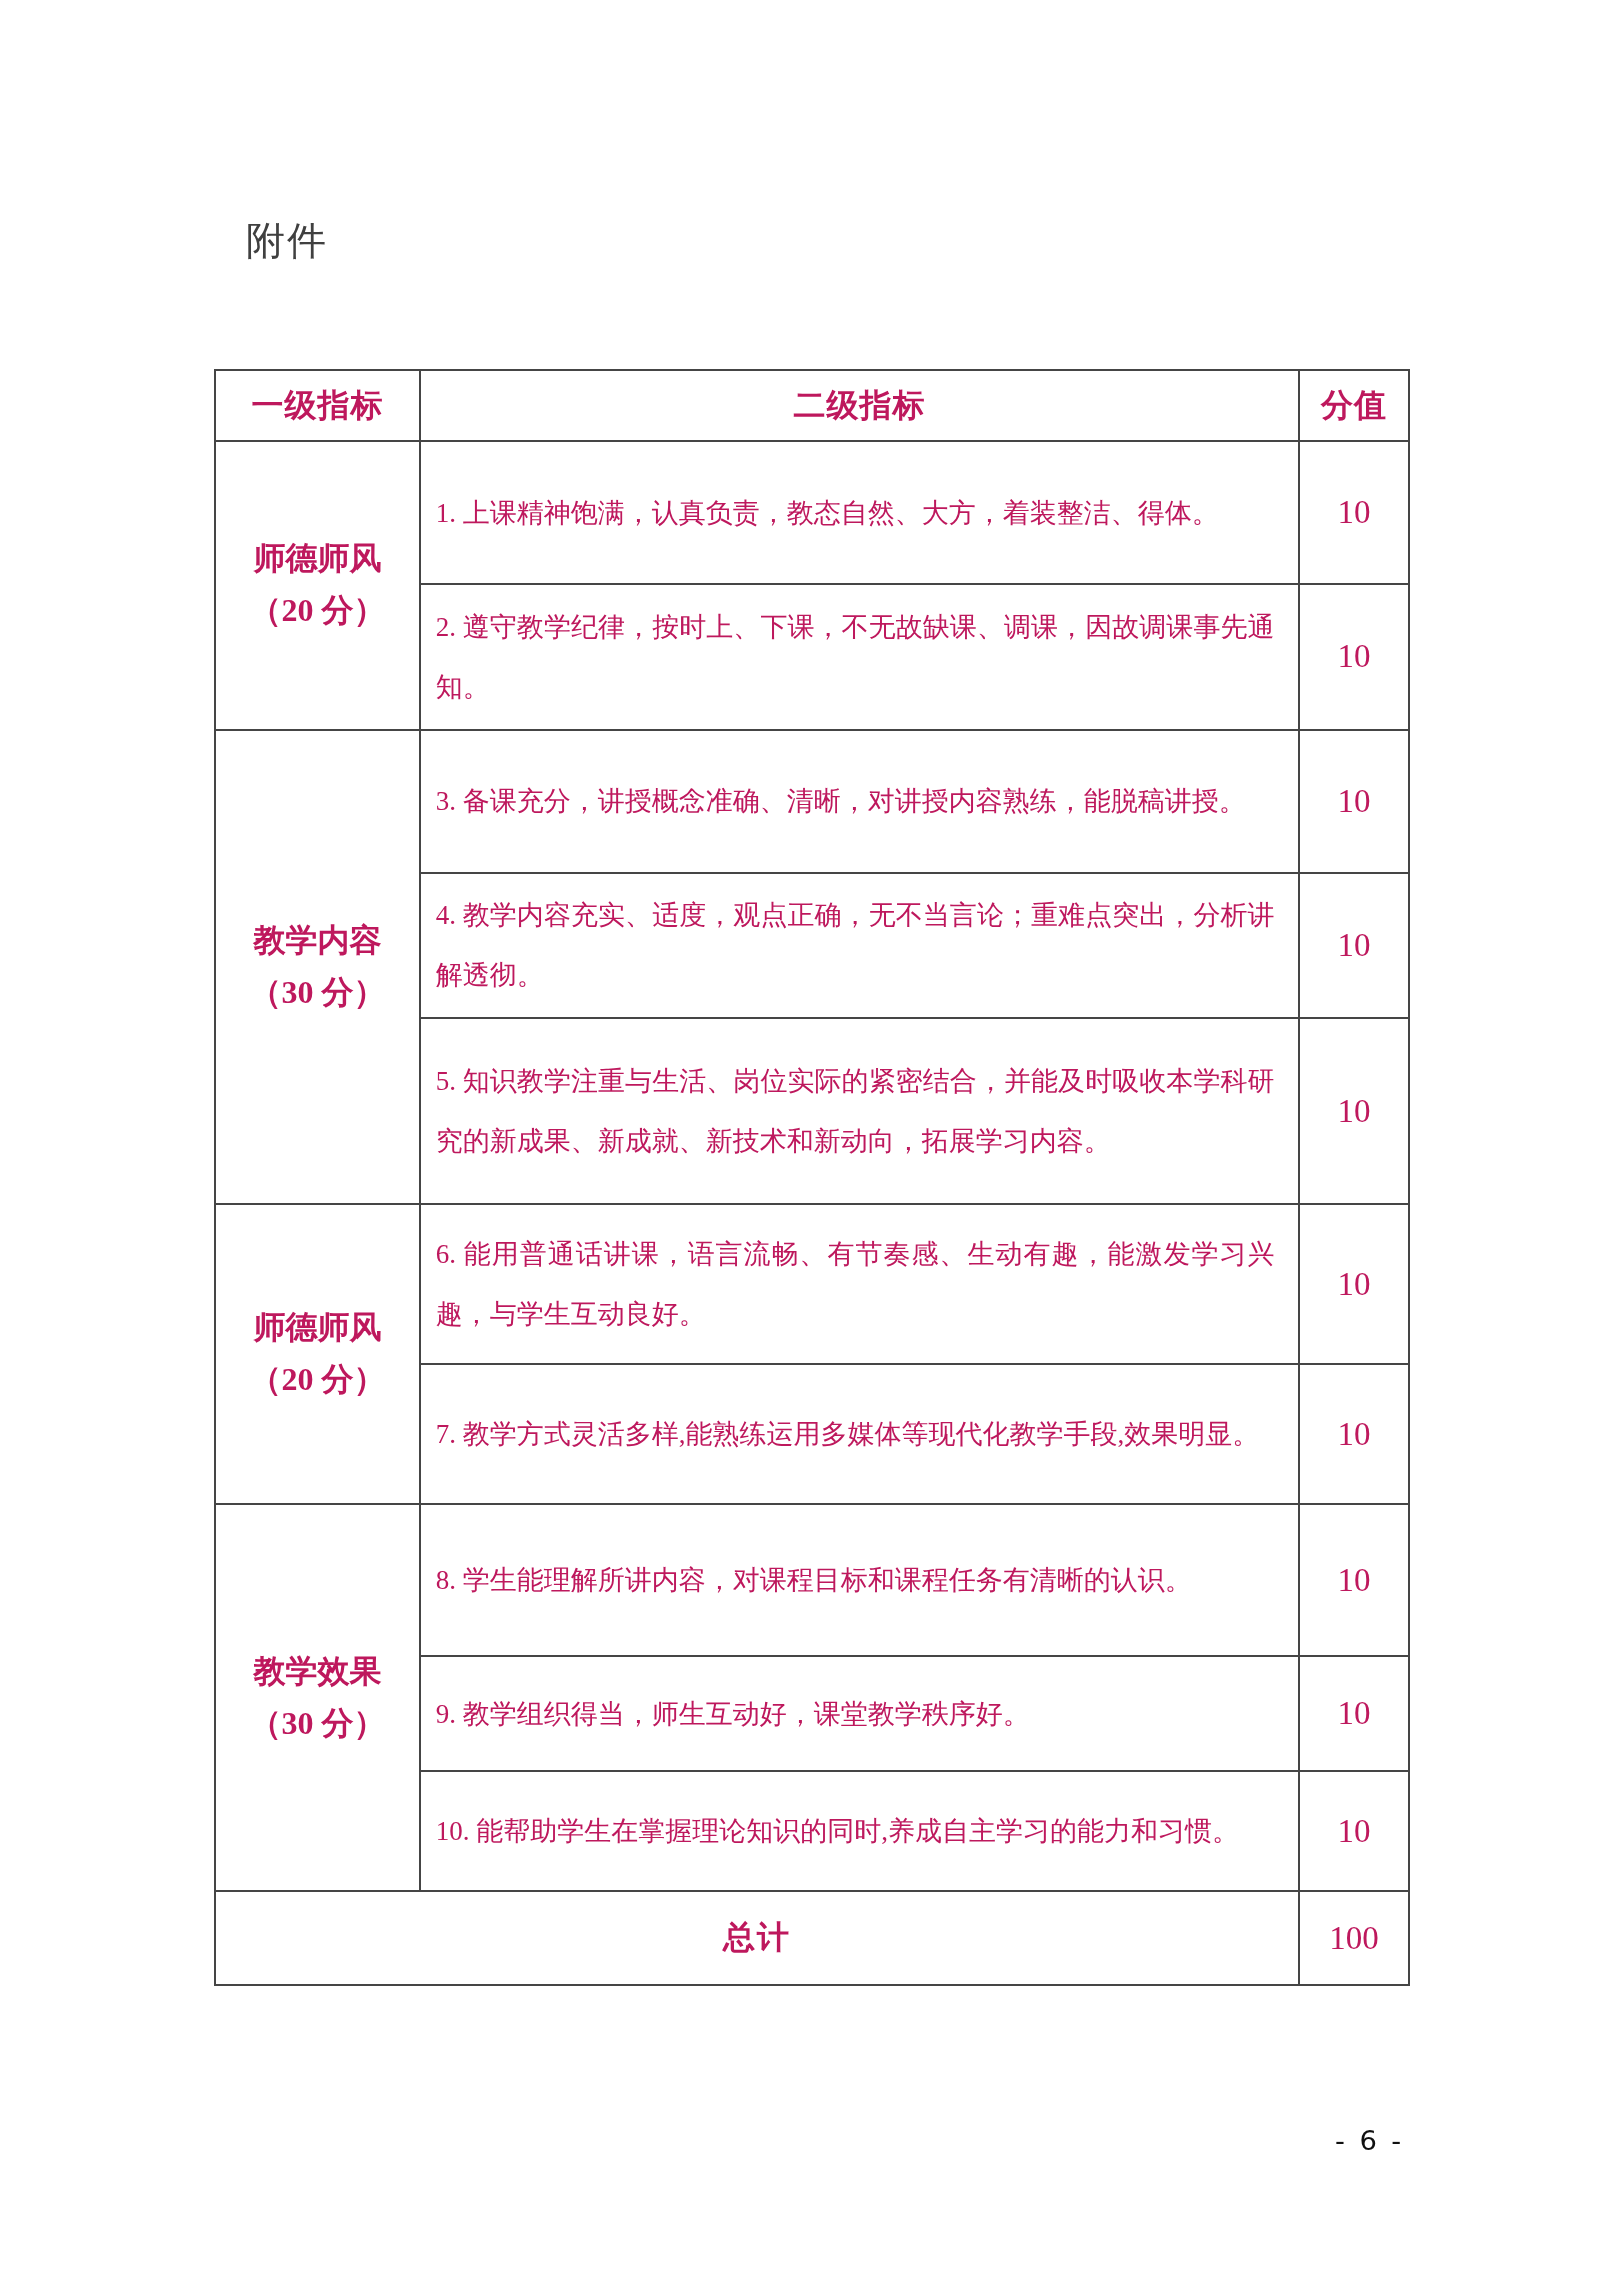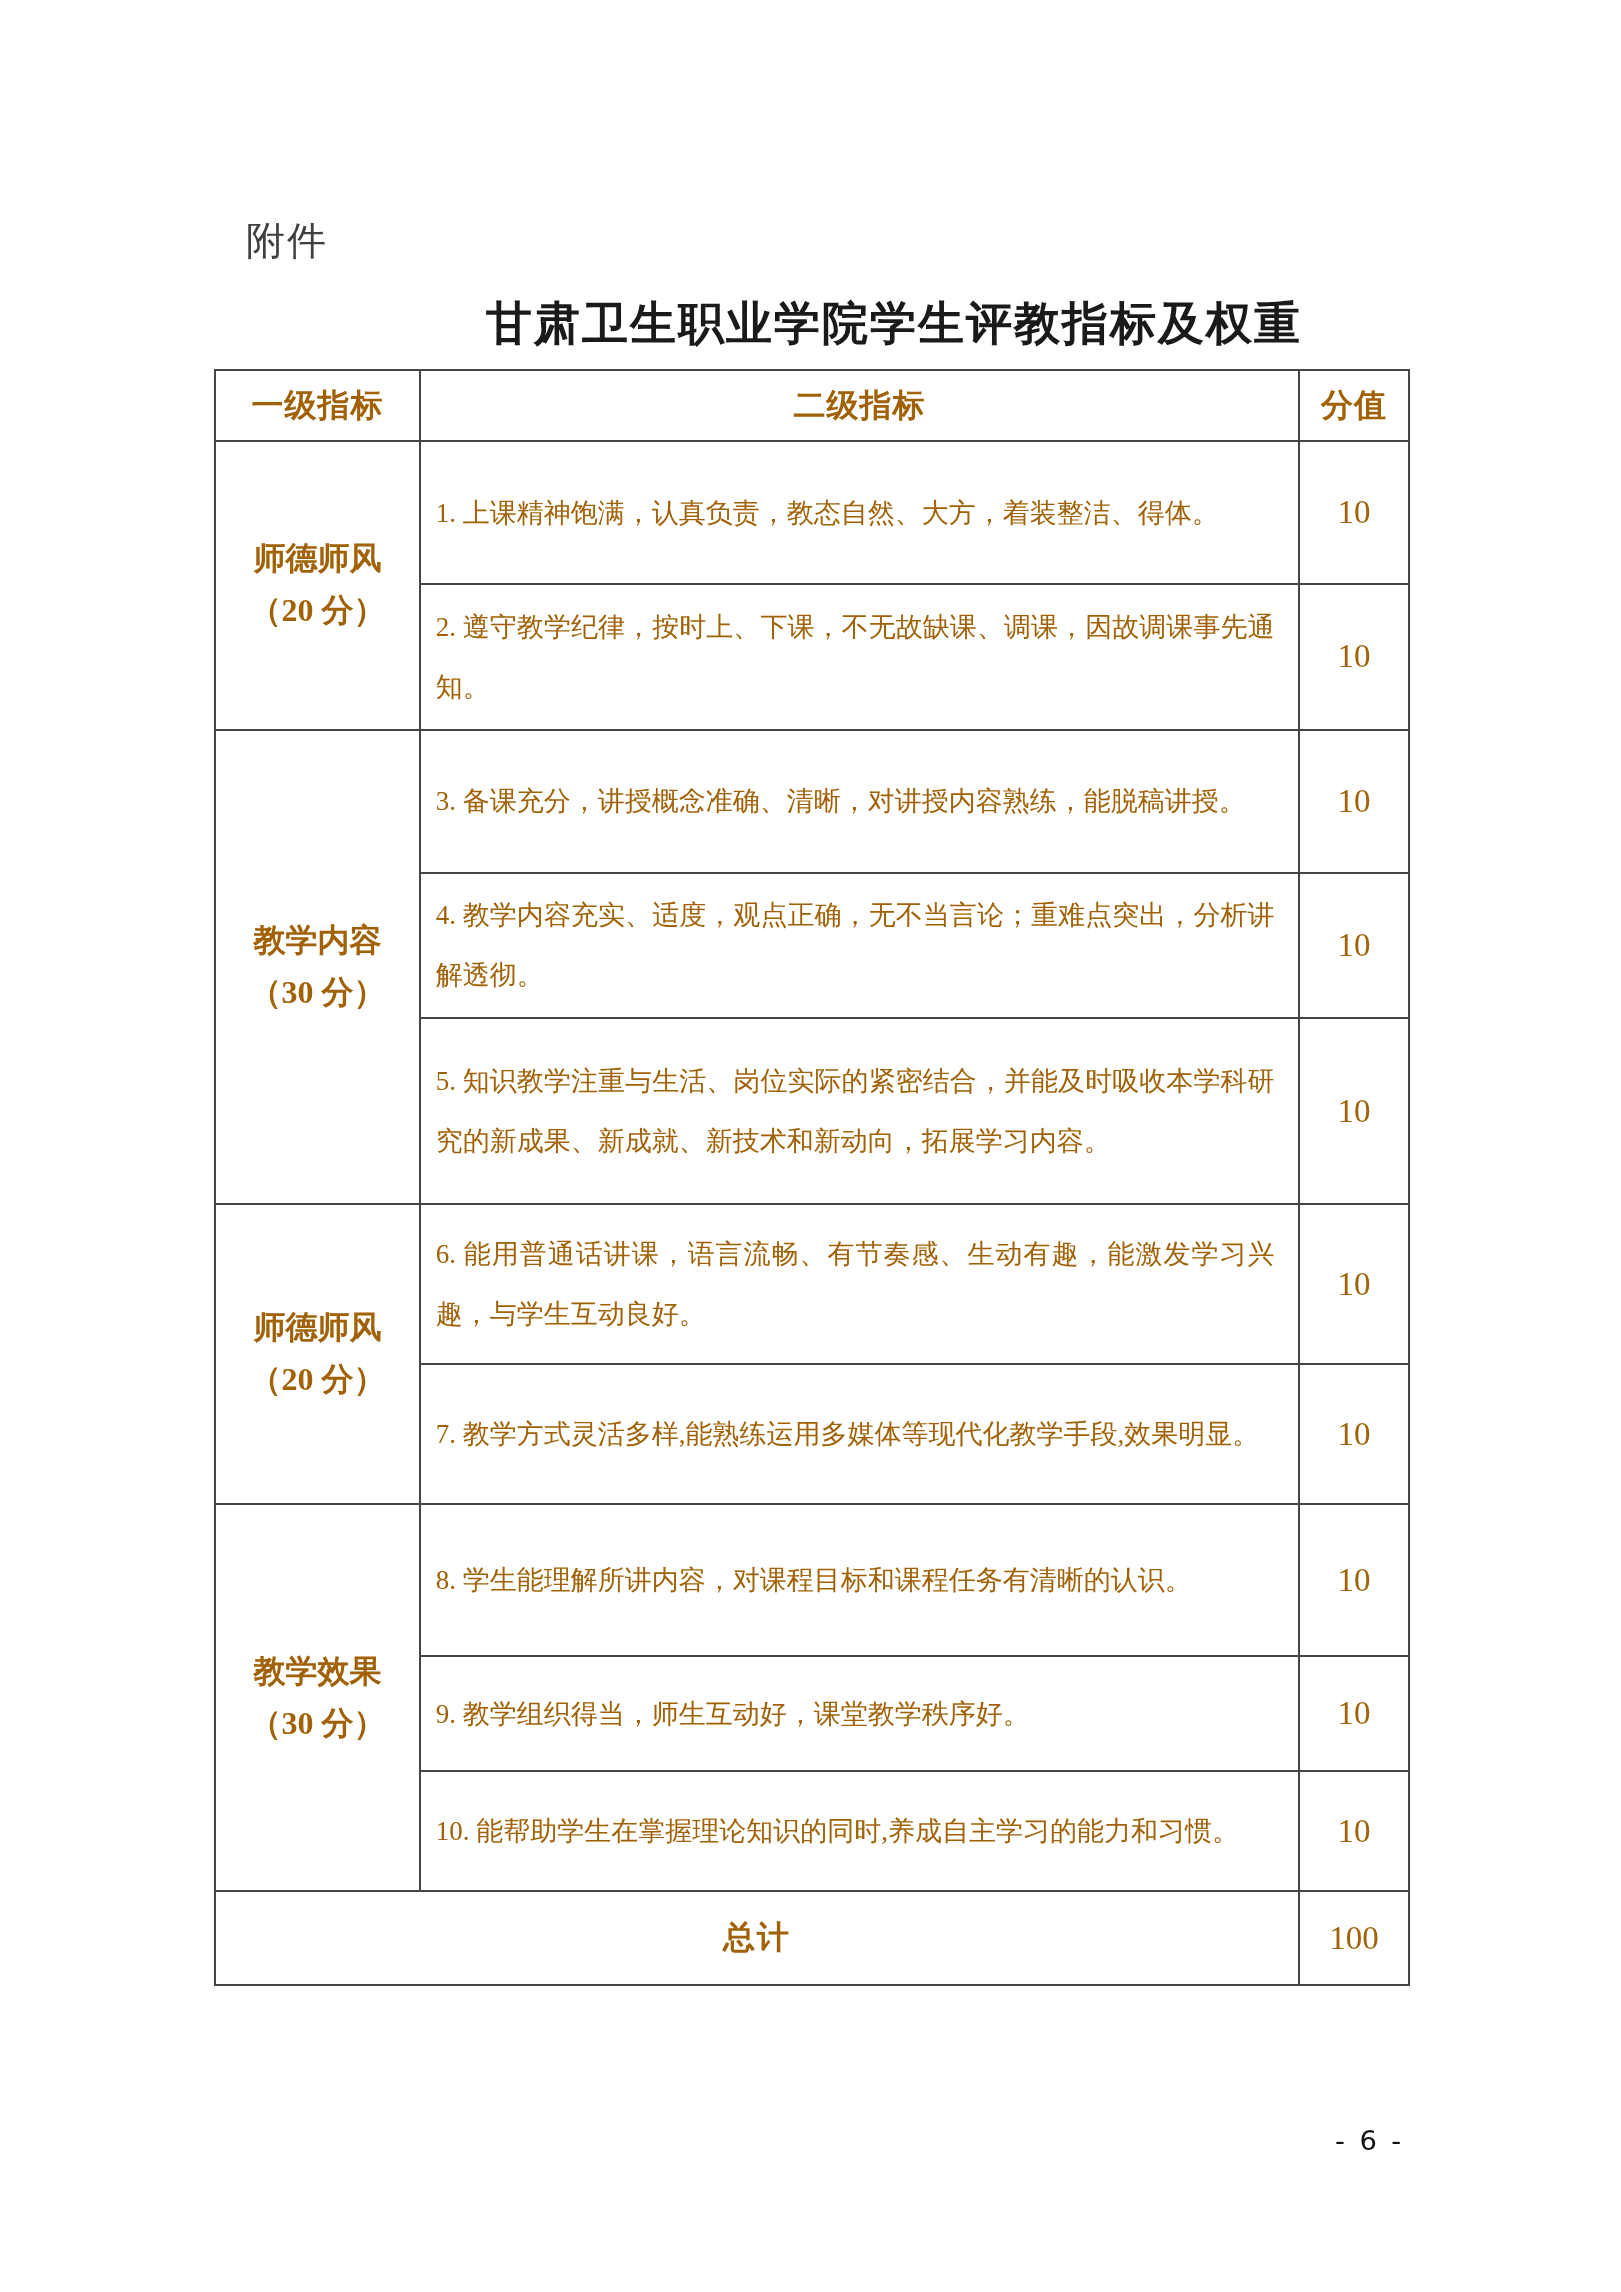--- a/index.html
+++ b/index.html
@@ -42,21 +42,21 @@
     border-collapse: collapse;
     table-layout: fixed;
     background: #ffffff;
   }
   col.c1 { width: 205px; }
   col.c2 { width: 879px; }
   col.c3 { width: 110px; }
   .eval-table th, .eval-table td {
     border: 2px solid #454545;
     vertical-align: middle;
-    color: #a16207;
+    color: #be185d;
     margin-left: 23px;
   }
   tr.header-row { height: 71px; }
   .eval-table th {
     font-size: 32px;
     font-weight: 700;
     text-align: center;
     letter-spacing: 1px;
   }
   td.group-cell {
@@ -97,21 +97,20 @@
     white-space: nowrap;
   }
 </style>
 </head>
 <body>
 
 <div class="page">
 
   <div class="attachment">附件</div>
 
-  <h1 class="doc-title">甘肃卫生职业学院学生评教指标及权重</h1>
 
   <table class="eval-table">
     <colgroup>
         <col class="c1">
         <col class="c2">
         <col class="c3">
       </colgroup>
     <thead>
       <tr class="header-row">
         <th>一级指标</th>

